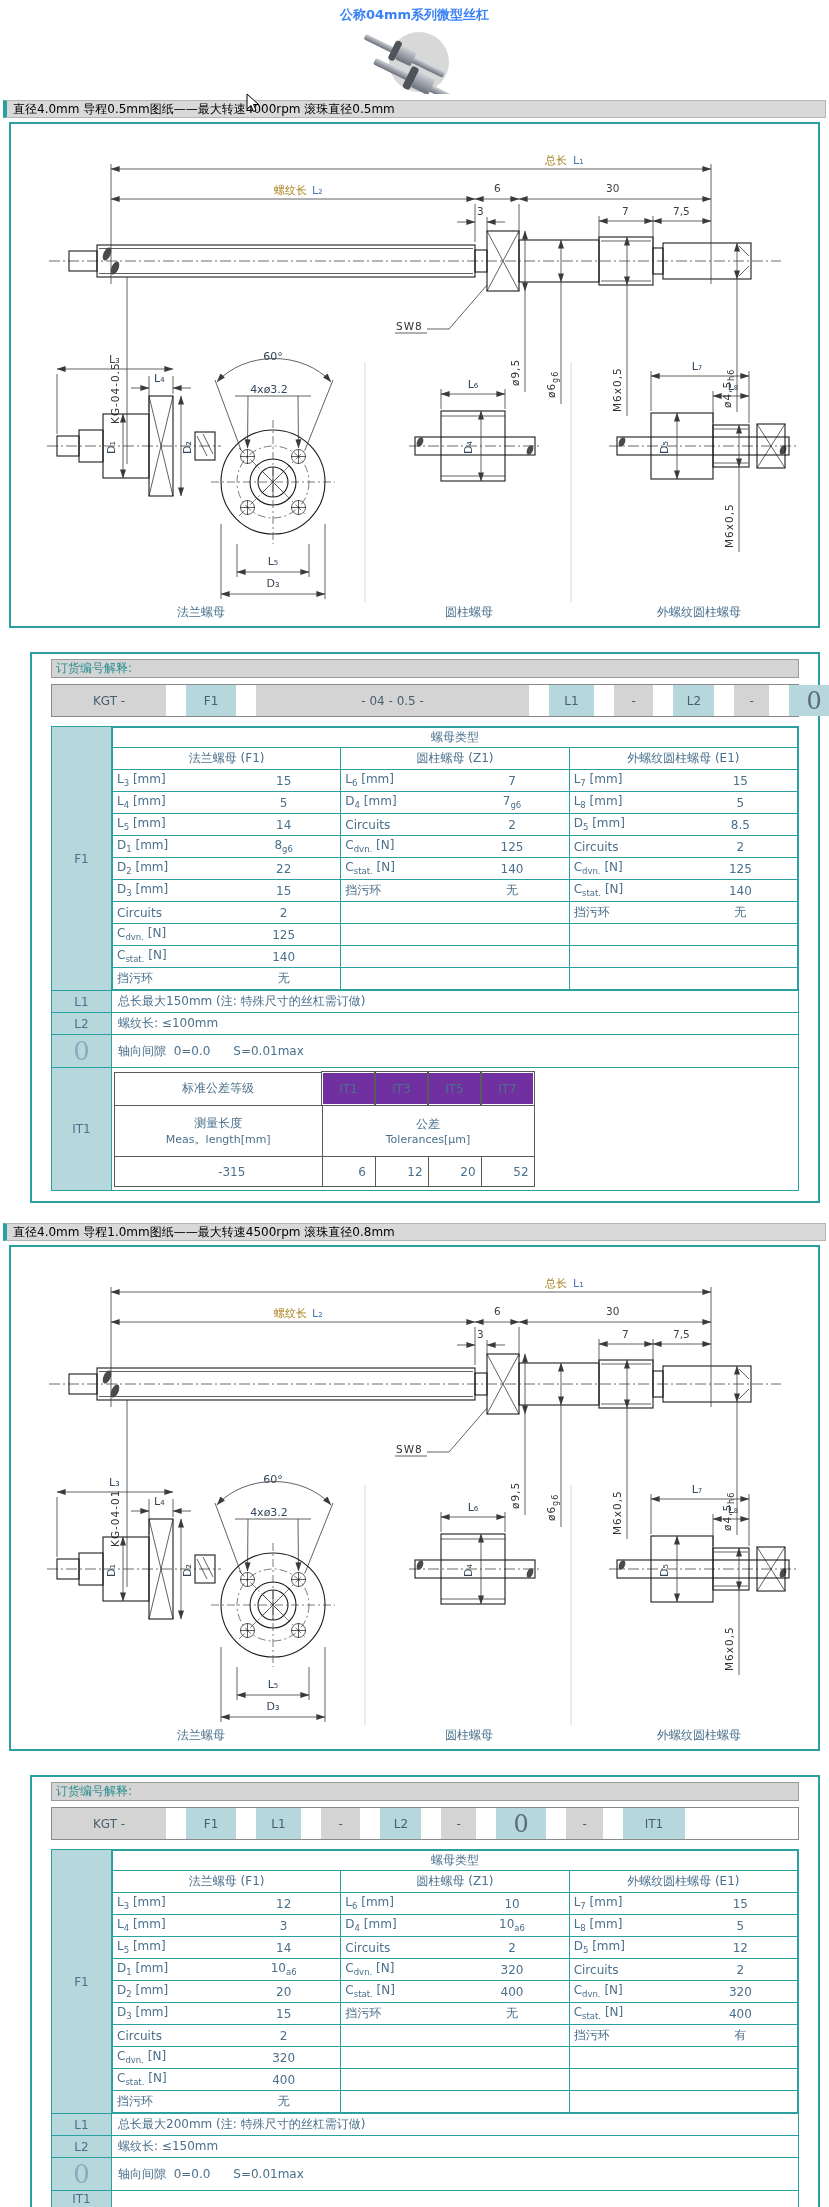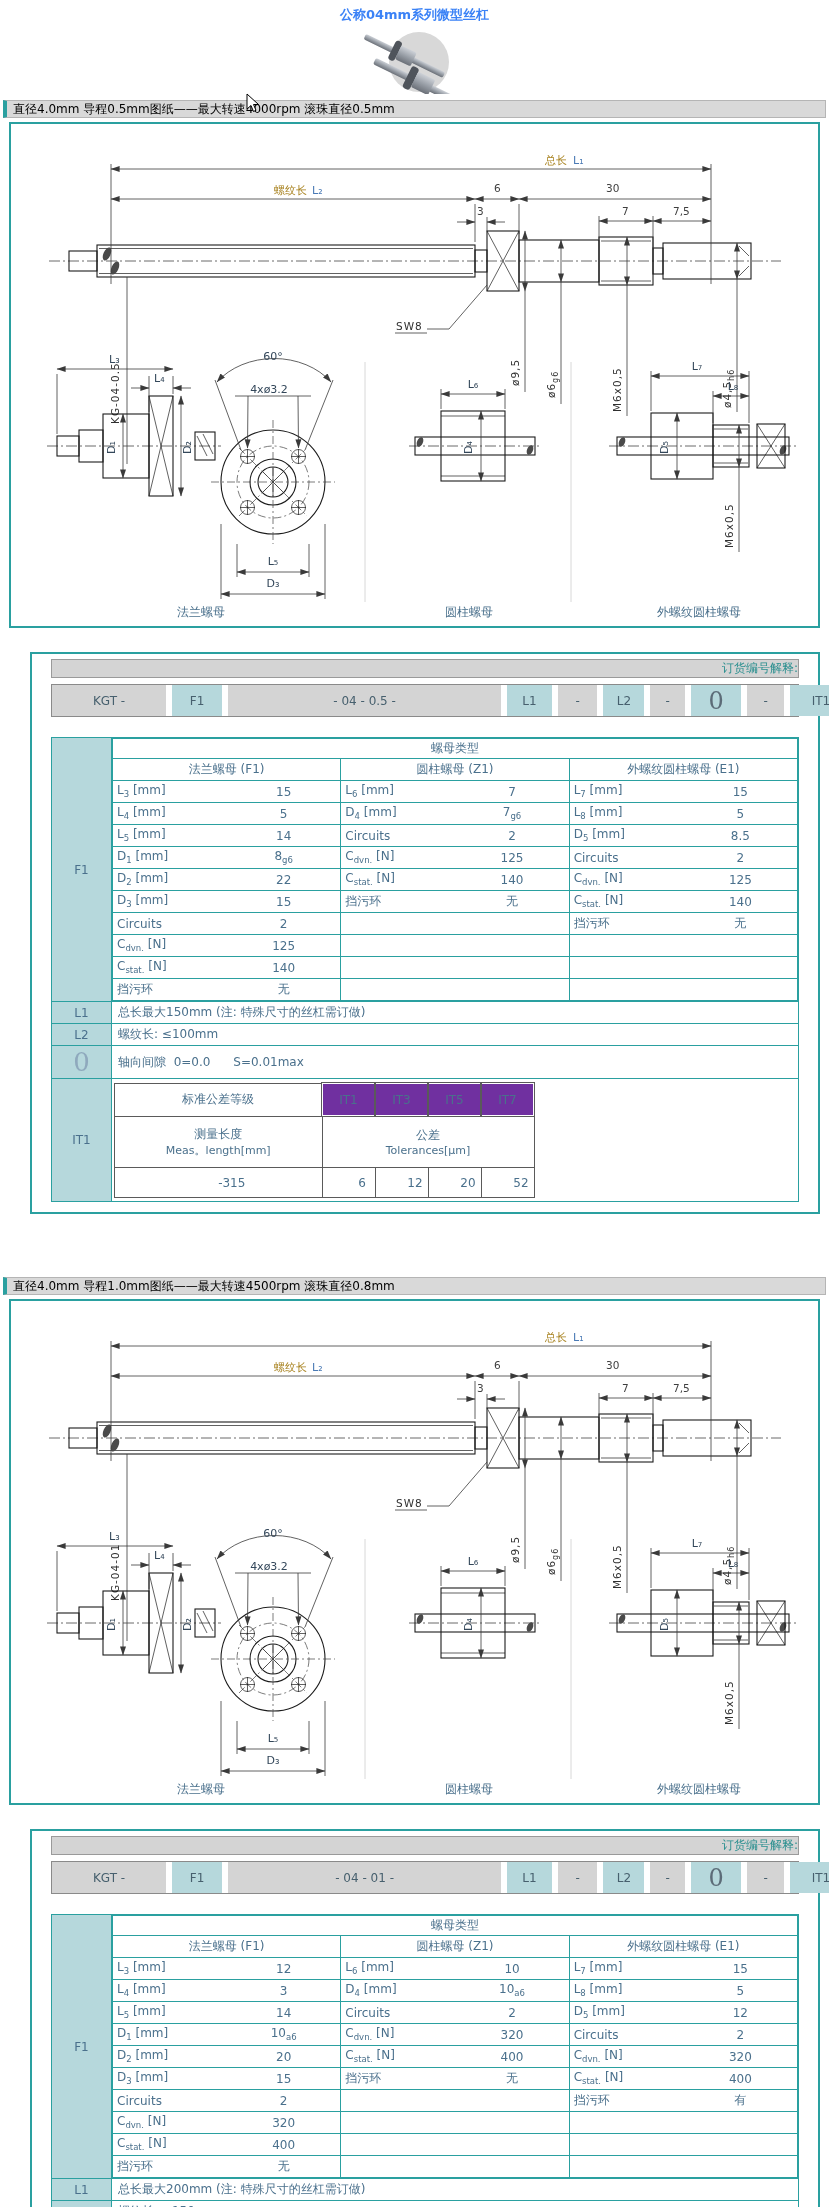--- a/index.html
+++ b/index.html
@@ -2,28 +2,28 @@
 <html><head>
 <meta charset="utf-8">
 <style>
   html,body{margin:0;padding:0;}
   body{width:829px;background:#fff;font-family:"DejaVu Sans",sans-serif;position:relative;}
   .page-title{margin-top:6px;text-align:center;font-size:13px;font-weight:bold;color:#3b82f6;}
   .photo-wrap{text-align:center;height:70px;margin-top:2px;}
   
   .sec-bar{margin:4px 3px 4px 3px;background:#d9d9d9;border:1px solid #b5b5b5;border-left:4px solid #2aa0a0;
            color:#000000;font-size:12px;line-height:16px;height:16px;padding-left:6px;overflow:hidden;}
-  .sec2 .sec-bar{margin-top:63px;}
+  .sec2 .sec-bar{margin-top:20px;}
   
   .draw-box{margin:0 9px;border:2px solid #2aa0a0;background:#fff;height:502px;overflow:hidden;}
   .draw-box svg{display:block;}
   
   .order-box{margin:24px 9px 0 30px;border:2px solid #2aa0a0;background:#fff;padding:5px 19px 10px 19px;}
-  .order-bar{background:#d4d4d4;border:1px solid #9a9a9a;color:#2a8f8f;font-size:12px;height:17px;line-height:16px;padding-left:4px;margin-bottom:6px;text-align:right;}
-  .code-row{display:flex;gap:6px;background:#fff;border:1px solid #8a8a8a;height:31px;margin-bottom:20px;}
+  .order-bar{background:#d4d4d4;border:1px solid #9a9a9a;color:#2a8f8f;font-size:12px;height:17px;line-height:16px;padding-left:4px;margin-bottom:6px;}
+  .code-row{display:flex;gap:20px;background:#fff;border:1px solid #8a8a8a;height:31px;margin-bottom:9px;}
   .code-cell{display:flex;align-items:center;justify-content:center;font-size:12px;color:#47606e;}
   .code-cell.gray{background:#d4d4d4;}
   .code-cell.teal{background:#b6d8dc;}
   .code-cell.big{font-family:"DejaVu Serif",serif;font-size:24px;color:#5c6c78;font-weight:normal;}
   table{border-collapse:collapse;}
   .order-table{width:100%;table-layout:fixed;}
   .order-table td{border:1px solid #2aa0a0;font-size:12px;color:#4a708c;vertical-align:middle;}
   .lbl{width:57px;background:#b6d8dc;text-align:center;color:#3f617c;}
   .lbl.zero{font-family:"DejaVu Serif",serif;font-size:26px;color:#8fa9bd;height:30px;}
   .content-cell{padding:0;background:#fff;}
@@ -733,21 +733,20 @@
       <text class="cap" x="458" y="492" text-anchor="middle">圆柱螺母</text>
       <text class="cap" x="688" y="492" text-anchor="middle">外螺纹圆柱螺母</text>
     </svg>
   </div>
 
   <div class="order-box">
     <div class="order-bar">订货编号解释:</div>
     <div class="code-row">
         <div class="code-cell gray" style="flex: 0 0 15.3%;">KGT -</div>
         <div class="code-cell teal" style="flex: 0 0 6.7%;">F1</div>
-        <div class="code-cell gray" style="flex: 0 0 36.6%;">- 04 - 01 -</div>
         <div class="code-cell teal" style="flex: 0 0 6%;">L1</div>
         <div class="code-cell gray" style="flex: 0 0 5.3%;">-</div>
         <div class="code-cell teal" style="flex: 0 0 5.5%;">L2</div>
         <div class="code-cell gray" style="flex: 0 0 4.6%;">-</div>
         <div class="code-cell teal big" style="flex: 0 0 6.8%;">0</div>
         <div class="code-cell gray" style="flex: 0 0 4.9%;">-</div>
         <div class="code-cell teal" style="flex: 0 0 8.3%;">IT1</div>
       </div>
 
     <table class="order-table">

